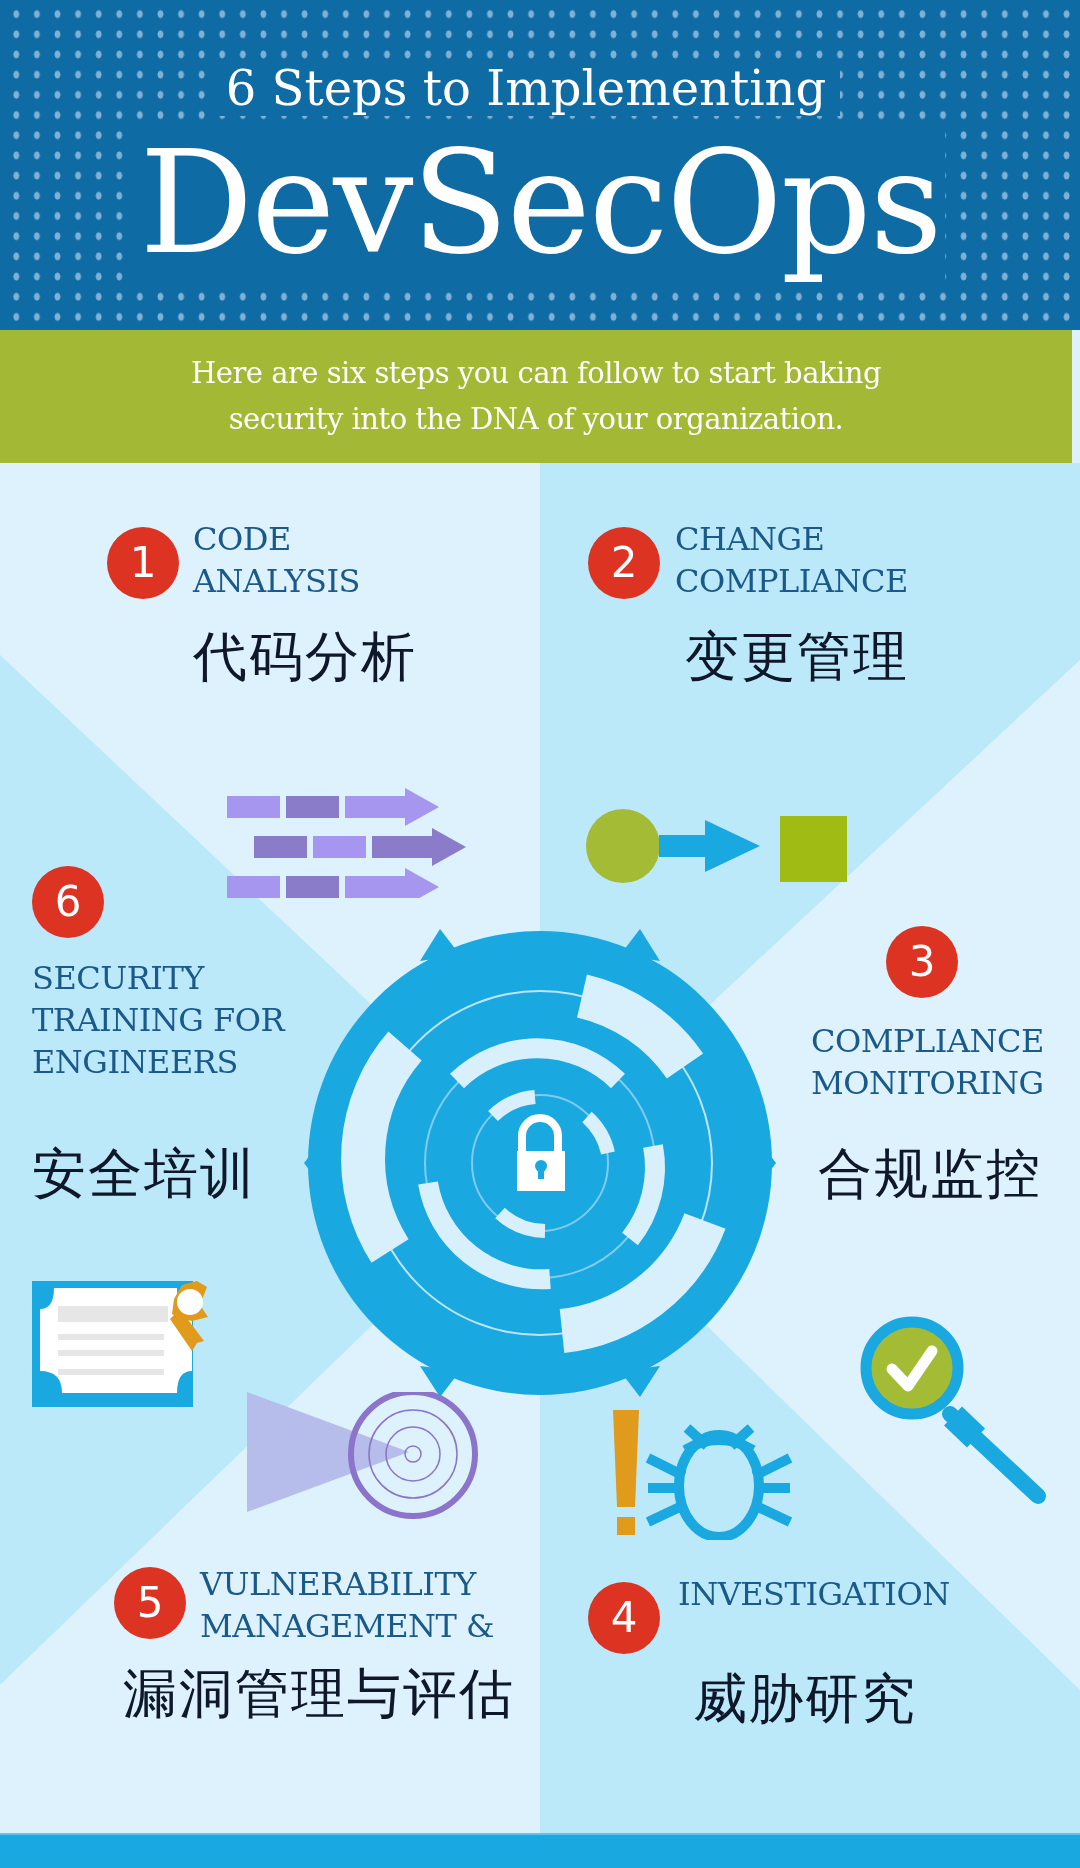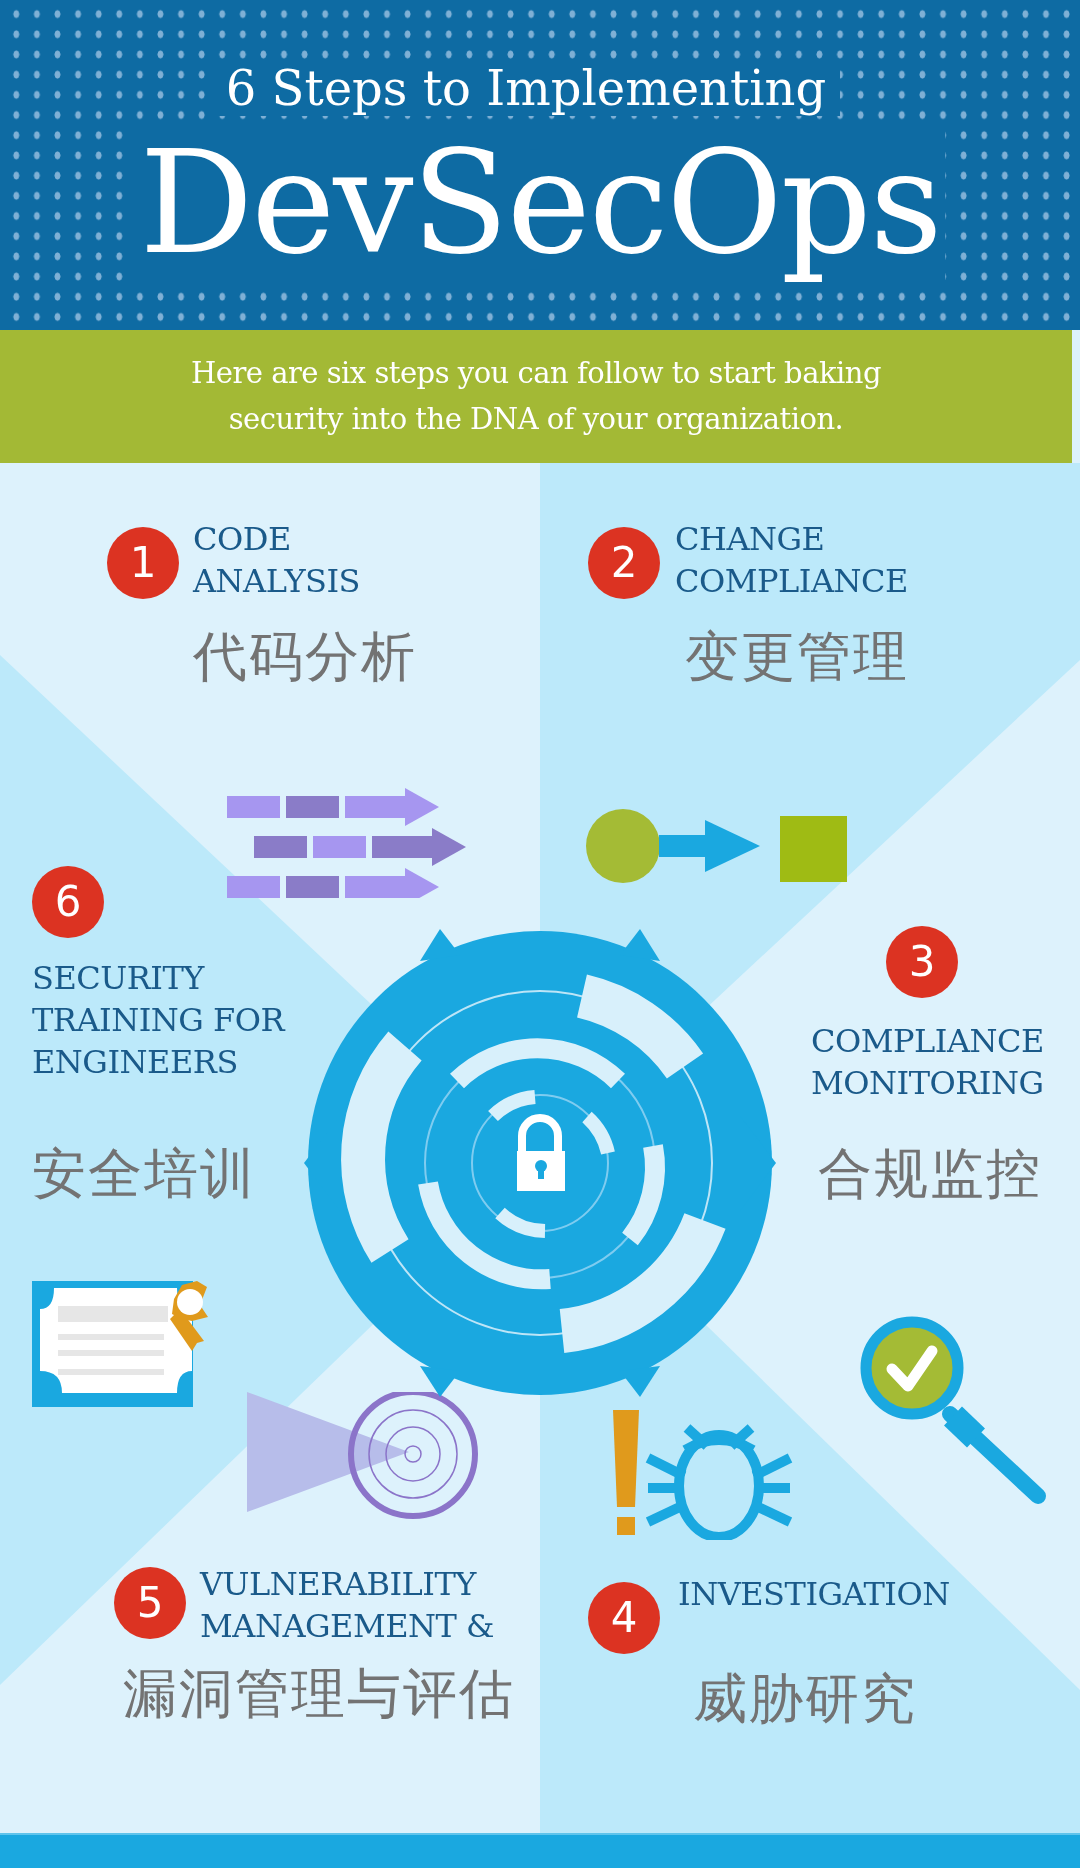--- a/index.html
+++ b/index.html
@@ -41,21 +41,21 @@
   .badge {
     position:absolute; width:72px; height:72px; border-radius:50%;
     background:#DC3322; color:#FFFFFF; text-align:center;
     font-family:"DejaVu Sans", sans-serif; font-size:42px; line-height:72px;
   }
   .step-en {
     position:absolute; color:#1A5A8A; font-family:"DejaVu Serif", serif;
     font-size:32px; line-height:42px; letter-spacing:-0.5px; white-space:nowrap;
   }
   .step-zh {
-    position:absolute; color:#737373; font-family:"DejaVu Sans", sans-serif;
+    position:absolute; color:#0f172a; font-family:"DejaVu Sans", sans-serif;
     font-size:54px; line-height:60px; letter-spacing:2px; white-space:nowrap;
   }
   .icon { position:absolute; }
 </style>
 </head>
 <body>
 
 <div class="header">
   <div class="header-title"><span>6 Steps to Implementing</span></div>
   <div class="header-brand"><span>DevSecOps</span></div>

